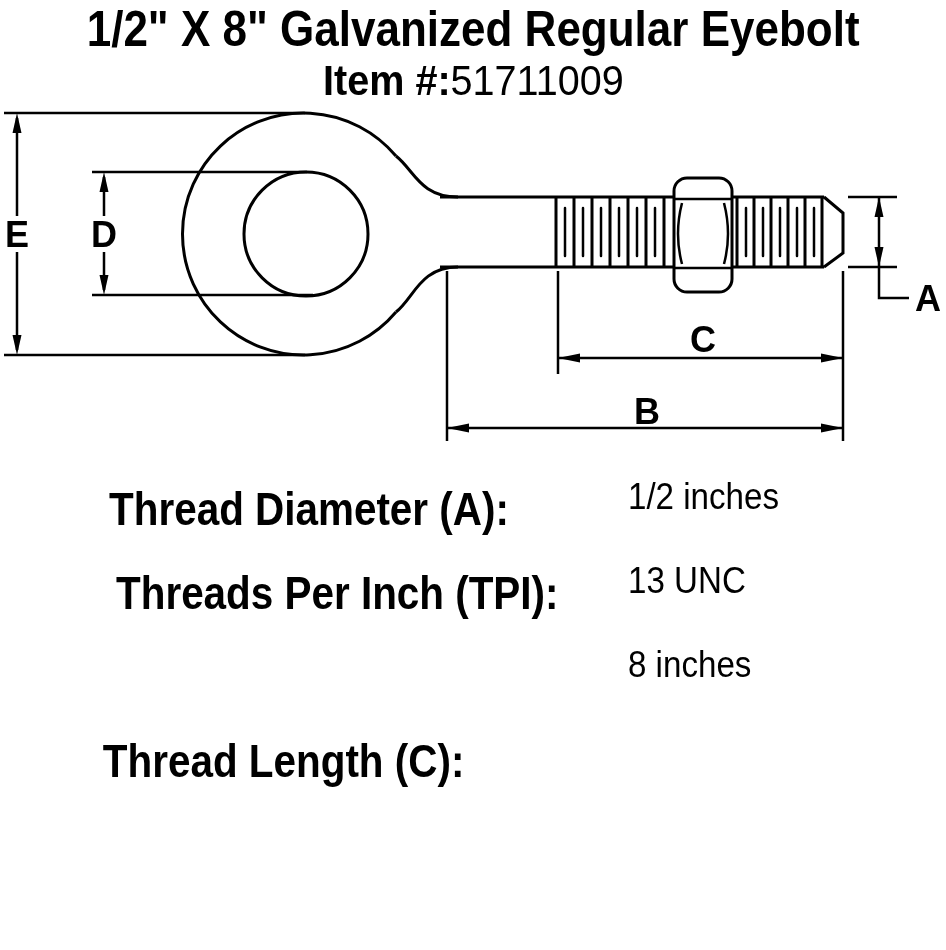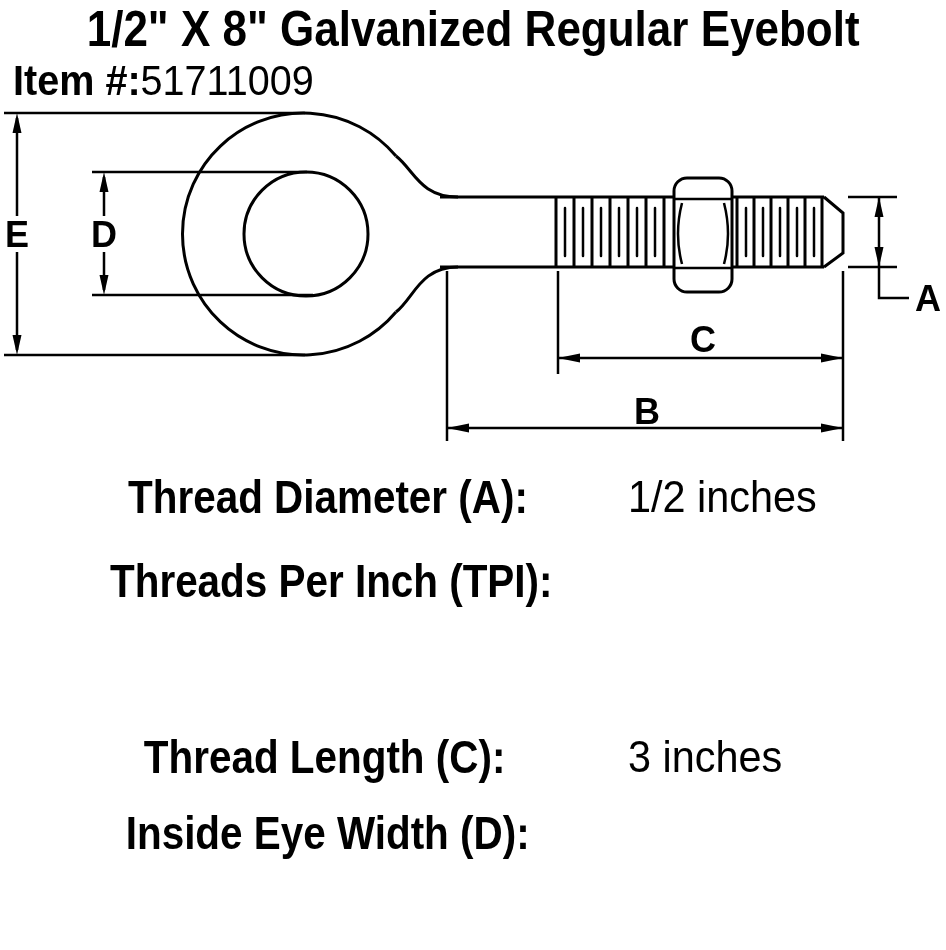--- a/index.html
+++ b/index.html
@@ -8,37 +8,37 @@
     background:#ffffff;color:#000000;
     font-family:"Liberation Sans",sans-serif;
   }
   .title{
     position:absolute;top:2px;left:0;width:946px;height:54px;line-height:54px;
     text-align:center;font-size:50px;font-weight:bold;white-space:nowrap;
   }
   .title .squeeze{display:inline-block;transform:scaleX(0.88);transform-origin:center center;}
   .itemline{
     position:absolute;top:56px;left:0;width:946px;height:48px;line-height:48px;
-    font-size:43px;white-space:nowrap;
+    text-align:center;font-size:43px;white-space:nowrap;
   }
   .itemline .squeeze{display:inline-block;transform:scaleX(0.92);transform-origin:center center;}
   .itemline .lbl{font-weight:bold;}
   .itemline .num{font-weight:normal;}
   #drawing{position:absolute;top:0;left:0;}
   .spec-row{position:absolute;left:0;width:946px;height:62px;line-height:62px;white-space:nowrap;}
   .spec-label{
-    position:absolute;left:0;top:0;width:590px;text-align:center;
-    font-size:47px;font-weight:bold;
+    position:absolute;left:0;top:12px;width:590px;text-align:left;
+    font-size:47px;font-weight:bold;padding-left:44px;
   }
   .spec-label .squeeze{display:inline-block;transform:scaleX(0.86);transform-origin:right center;}
   .spec-value{
-    position:absolute;left:628px;top:0;font-size:45px;font-weight:normal;
+    position:absolute;left:628px;top:0;font-size:36px;font-weight:normal;
   }
   .spec-value .squeeze{display:inline-block;transform:scaleX(0.92);transform-origin:left center;}
-  .r0{top:466px;} .r1{top:550px;} .r2{top:634px;} .r3{top:718px;margin-top:8px;} .r4{top:802px;} .r5{top:886px;}
+  .r0{top:466px;} .r1{top:550px;} .r2{top:634px;} .r3{top:718px;} .r4{top:802px;} .r5{top:886px;}
   svg text{font-family:"Liberation Sans",sans-serif;font-weight:bold;font-size:36px;}
 </style>
 </head>
 <body>
 
 <div class="title"><span class="squeeze">1/2" X 8" Galvanized Regular Eyebolt</span></div>
 
 <div class="itemline"><span class="squeeze"><span class="lbl">Item #:</span><span class="num">51711009</span></span></div>
 
 <svg id="drawing" width="946" height="460" viewBox="0 0 946 460">
@@ -104,24 +104,24 @@
   <polygon fill="#000000" points="843,428 821,423.5 821,432.5"></polygon>
   <text x="647" y="424" text-anchor="middle" fill="#000000">B</text>
 </svg>
 
 <div class="spec-row r0">
   <div class="spec-label"><span class="squeeze">Thread Diameter (A):</span></div>
   <div class="spec-value"><span class="squeeze">1/2 inches</span></div>
 </div>
 <div class="spec-row r1">
   <div class="spec-label"><span class="squeeze">Threads Per Inch (TPI):</span></div>
+  <div class="spec-value"><span class="squeeze">13 UNC</span></div>
 </div>
 <div class="spec-row r2">
+  <div class="spec-value"><span class="squeeze">8 inches</span></div>
 </div>
 <div class="spec-row r3">
   <div class="spec-label"><span class="squeeze">Thread Length (C):</span></div>
-  <div class="spec-value"><span class="squeeze">3 inches</span></div>
 </div>
 <div class="spec-row r4">
-  <div class="spec-label"><span class="squeeze">Inside Eye Width (D):</span></div>
 </div>
 <div class="spec-row r5">
 </div>
 
 </body></html>

